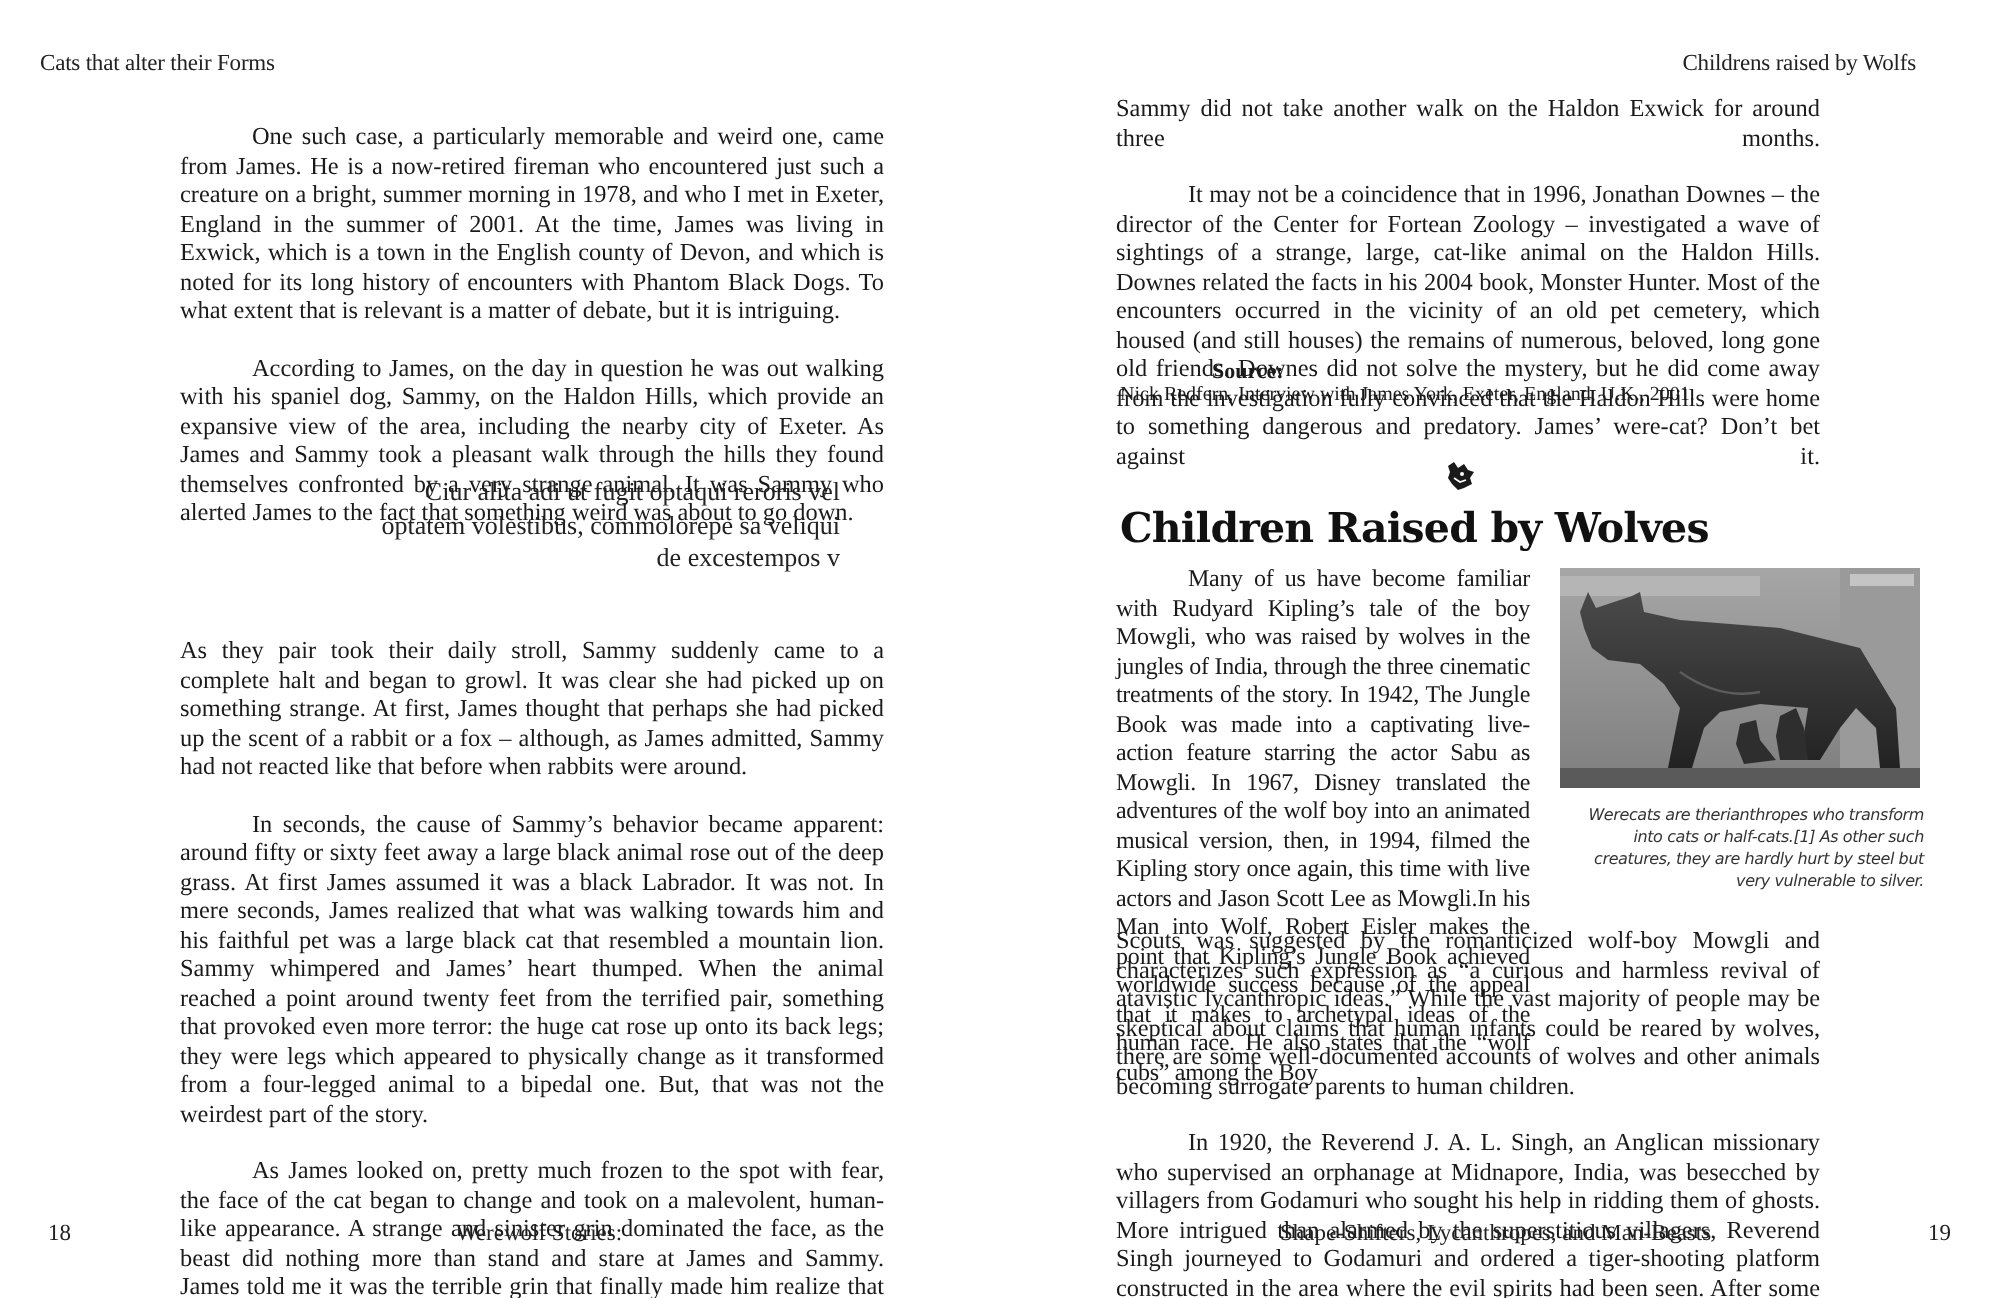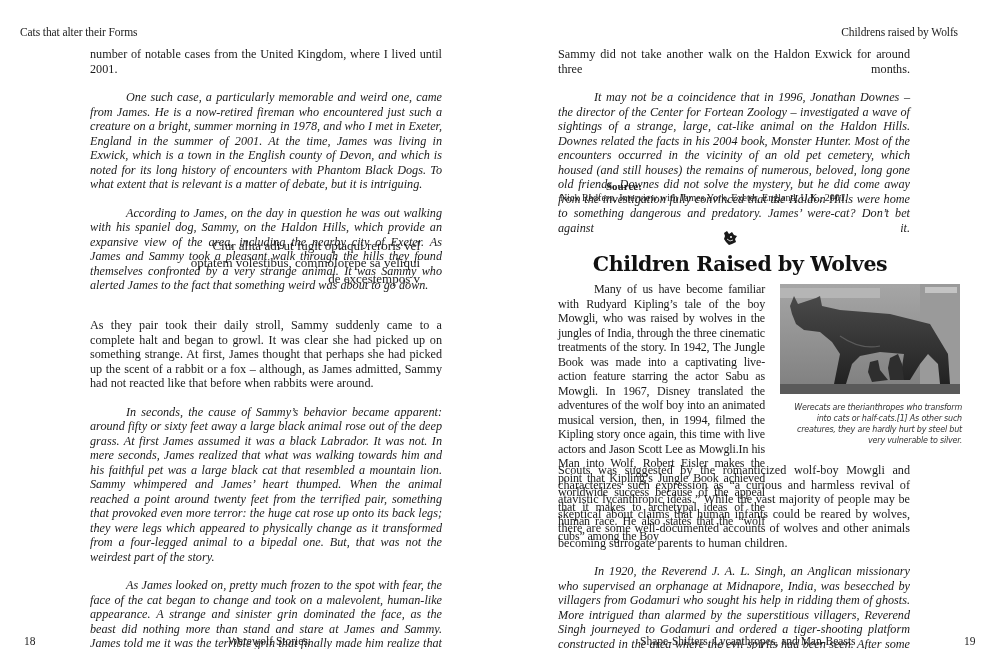--- a/index.html
+++ b/index.html
@@ -2,50 +2,49 @@
 <html><head>
 <meta charset="utf-8">
 <style>
   html, body { margin: 0; padding: 0; }
   body {
     width: 1000px; height: 649px; background: #ffffff; position: relative; overflow: hidden;
     font-family: "Liberation Serif", "DejaVu Serif", serif; color: #1a1a1a;
   }
   .abs { position: absolute; }
   .running-head { font-size: 11.5px; color: #222; letter-spacing: -0.1px; }
-  .footer { font-size: 11.5px; color: #222; margin-top: 24px; }
+  .footer { font-size: 11.5px; color: #222; }
   .body-text {
     font-size: 12.2px; line-height: 14.5px; text-align: justify; margin: 0;
     color: #1a1a1a;
   }
   .body-text.indent { text-indent: 36px; }
-  .para-gap { margin-top: 14px; font-style: italic; }
+  .para-gap { margin-top: 14px; }
   .pullquote {
     font-size: 13px; line-height: 16.5px; text-align: center; color: #222;
   }
   .source-label { font-weight: bold; font-size: 11px; line-height: 12px; padding-left: 46px; }
   .source-text { font-size: 10px; line-height: 12px; }
   .chapter-title {
-    font-weight: bold; font-size: 20.5px; text-align: center; color: #111;
+    font-weight: bold; font-size: 20.5px; color: #111;
     font-family: "DejaVu Serif", "Liberation Serif", serif; letter-spacing: -0.4px;
   }
   .caption {
     font-family: "DejaVu Sans", "Liberation Sans", sans-serif;
     font-style: italic; font-size: 8px; line-height: 11px; color: #333; letter-spacing: -0.2px;
   }
   .photo { background: #8d8d8d; overflow: hidden; }
 </style>
 </head>
 <body>
 
 <div>
   <div class="abs running-head" style="left:20px; top:26px;">Cats that alter their Forms</div>
 
   <div class="abs" style="left:90px; top:47px; width:352px;">
-    <p class="body-text" style="text-align-last: justify;">number of notable cases from the United Kingdom, where I lived until 2001.</p>
     <p class="body-text indent para-gap">One such case, a particularly memorable and weird one, came from James. He is a now-retired fireman who encountered just such a creature on a bright, summer morning in 1978, and who I met in Exeter, England in the summer of 2001. At the time, James was living in Exwick, which is a town in the English county of Devon, and which is noted for its long history of encounters with Phantom Black Dogs. To what extent that is relevant is a matter of debate, but it is intriguing.</p>
     <p class="body-text indent para-gap">According to James, on the day in question he was out walking with his spaniel dog, Sammy, on the Haldon Hills, which provide an expansive view of the area, including the nearby city of Exeter. As James and Sammy took a pleasant walk through the hills they found themselves confronted by a very strange animal. It was Sammy who alerted James to the fact that something weird was about to go down.</p>
   </div>
 
   <div class="abs pullquote" style="left:120px; top:238px; width:300px;text-align:right;">
     <div>Ciur alita adi ut fugit optaqui reroris vel</div>
     <div>optatem volestibus, commolorepe sa veliqui</div>
     <div>de excestempos v</div>
   </div>
 

